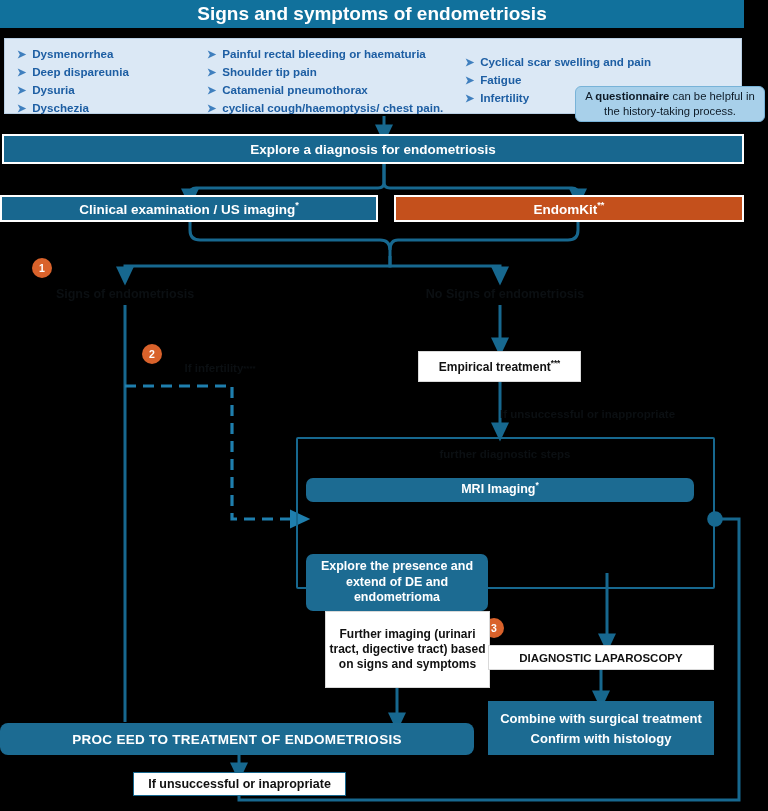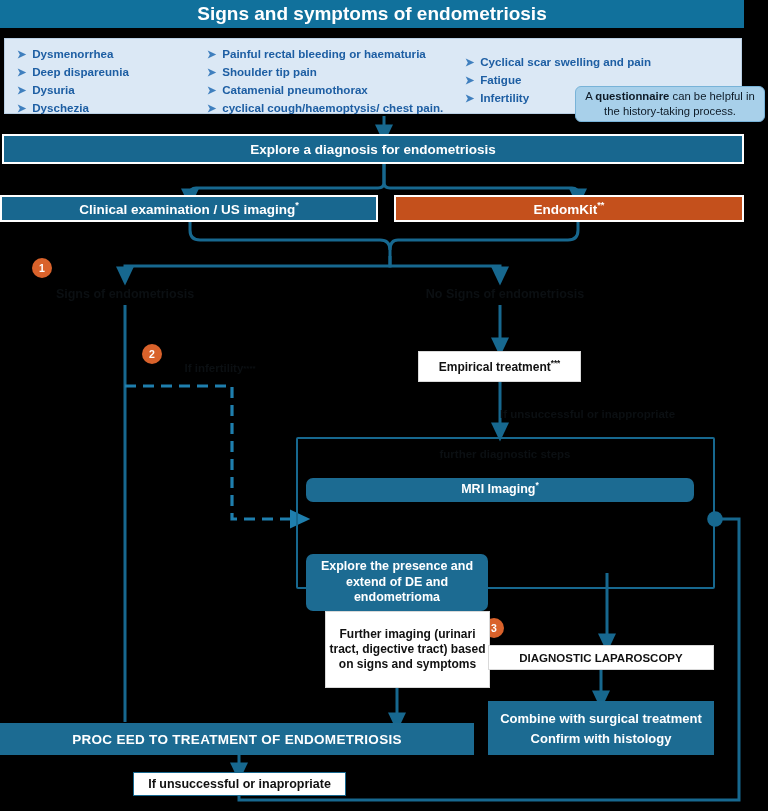--- a/index.html
+++ b/index.html
@@ -244,17 +244,17 @@
 
   <div class="abs whitebox-plain" style="left:325px;top:611px;width:165px;height:77px;line-height:1.25;padding:0 0;">Further imaging (urinari tract, digective tract) based on signs and symptoms</div>
 
   <div class="abs whitebox-plain" style="left:488px;top:645px;width:226px;height:25px;font-size:11.5px;">DIAGNOSTIC LAPAROSCOPY</div>
 
   <div class="abs bluebar-nb" style="left:488px;top:701px;width:226px;height:54px;flex-direction:column;gap:5px;">
     <span>Combine with surgical treatment</span>
     <span>Confirm with histology</span>
   </div>
 
-  <div class="abs bluebar-nb" style="left:0;top:723px;width:474px;height:32px;font-size:13.5px;letter-spacing:.3px;">PROC EED TO TREATMENT OF ENDOMETRIOSIS</div>
+  <div class="abs bluebar-nb" style="left:0;top:723px;width:474px;height:32px;font-size:13.5px;letter-spacing:.3px;border-radius:8px;">PROC EED TO TREATMENT OF ENDOMETRIOSIS</div>
 
   <div class="abs whitebox" style="left:133px;top:772px;width:213px;height:24px;text-align:center;">If unsuccessful or inapropriate</div>
 
 </div>
 
 </body></html>

